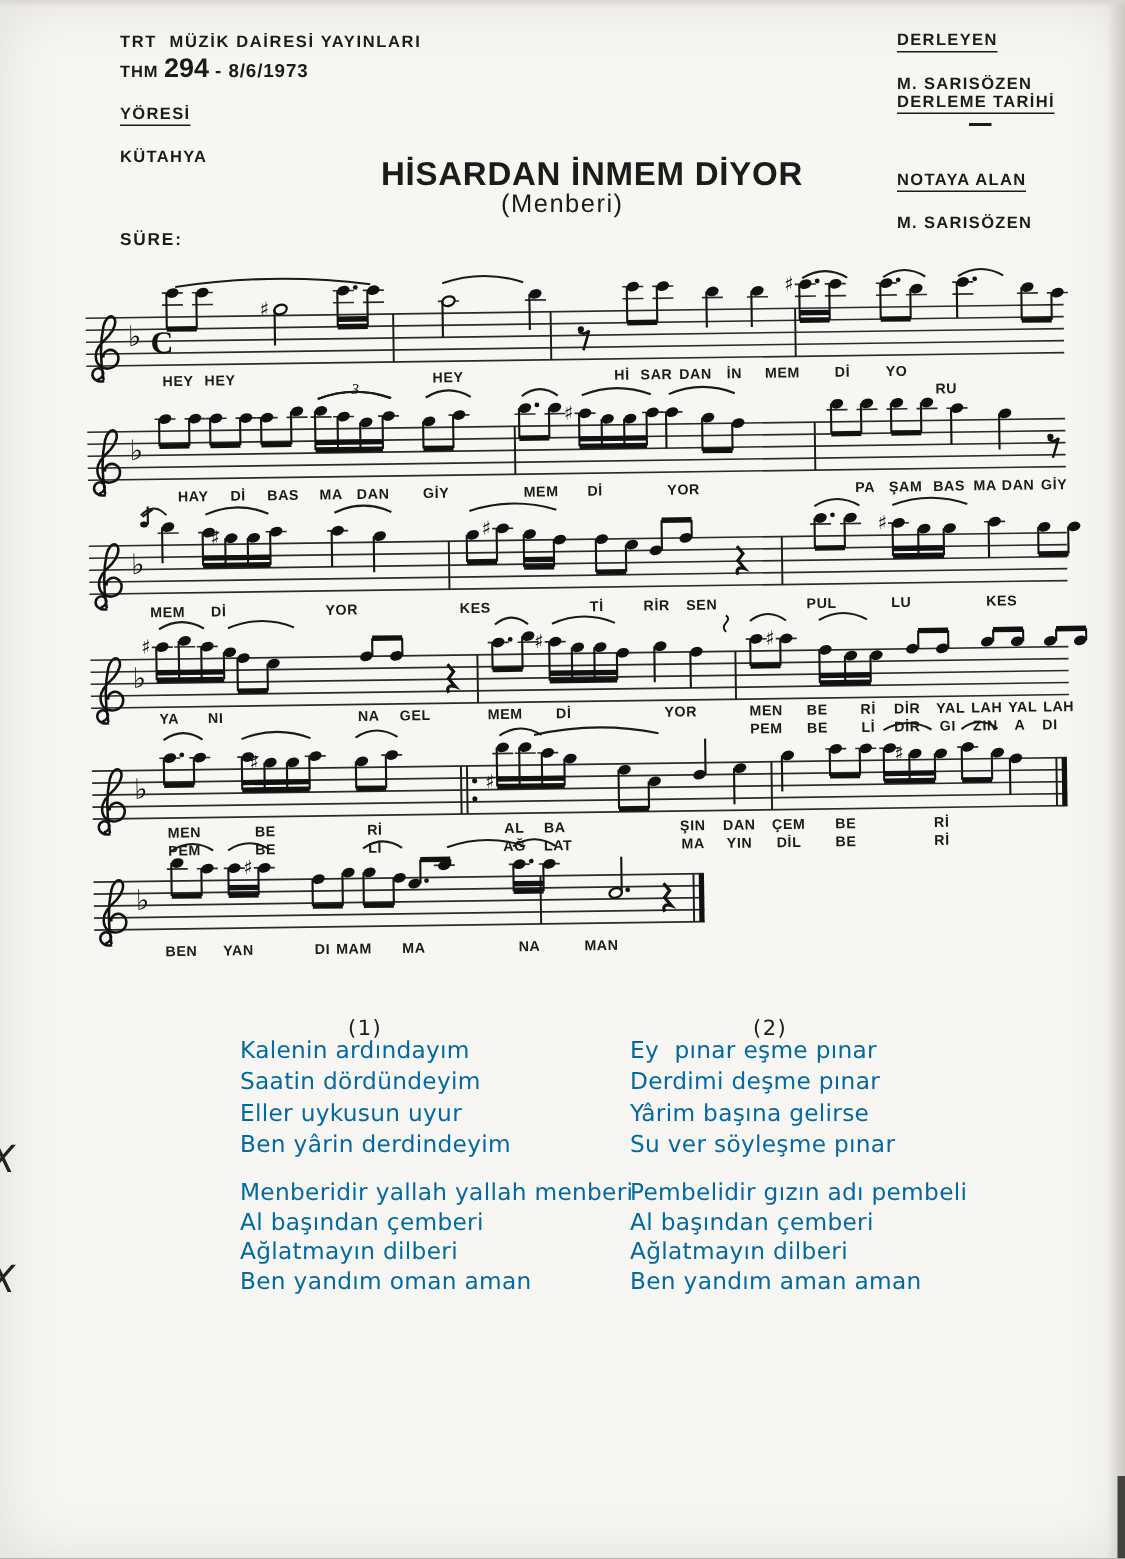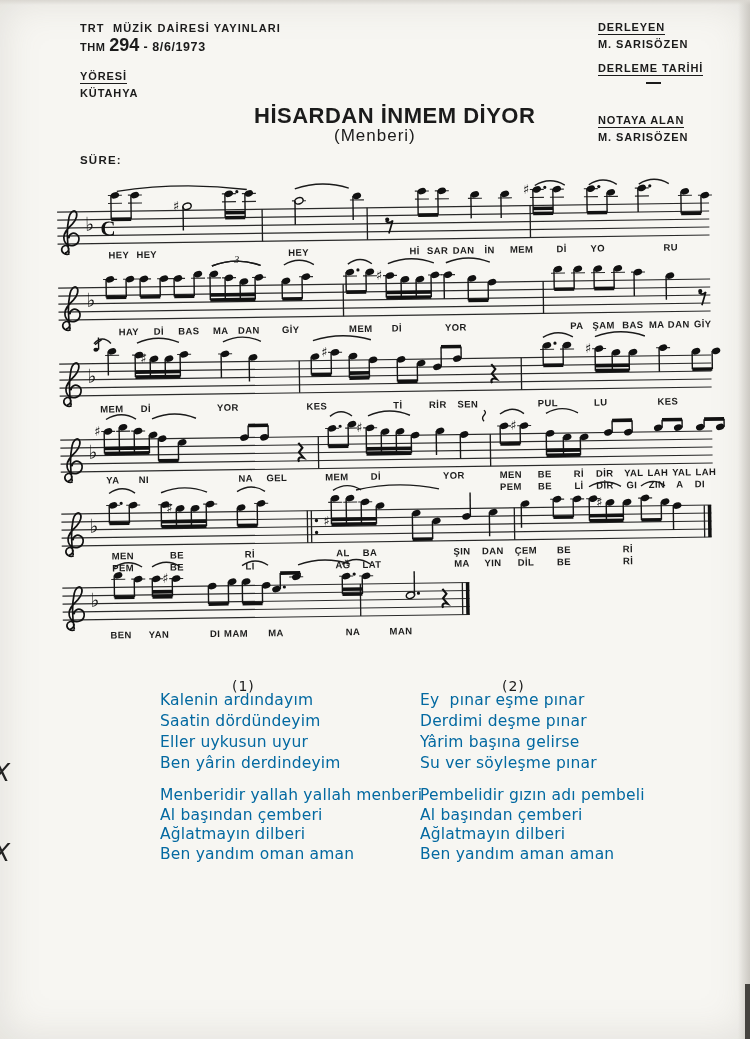--- a/index.html
+++ b/index.html
@@ -9,21 +9,21 @@
     font-family:"Liberation Sans",sans-serif;color:#1b1b1b;
     box-shadow:inset 0 0 40px rgba(120,115,105,.18);
   }
   .abs{position:absolute;}
   
   .pub{font-size:11px;font-weight:bold;letter-spacing:1.1px;white-space:pre;}
   .cat{font-size:11px;font-weight:bold;letter-spacing:.6px;white-space:pre;}
   .cat .num{font-size:18px;letter-spacing:0;}
   .cat .rest{font-size:12.5px;}
   .lbl{font-size:11px;font-weight:bold;letter-spacing:.9px;border-bottom:1.6px solid #1b1b1b;padding-bottom:1px;display:inline-block;}
-  .val{font-size:11px;font-weight:bold;letter-spacing:.9px;margin-top:3px;}
+  .val{font-size:11px;font-weight:bold;letter-spacing:.9px;margin-top:15px;}
   .plain{font-size:11.5px;font-weight:bold;letter-spacing:1.2px;}
   .title{font-size:22px;font-weight:bold;letter-spacing:.5px;white-space:nowrap;}
   .subtitle{font-size:17px;letter-spacing:1px;}
   .dash{width:15px;border-top:2.2px solid #1b1b1b;}
   
   #score-tilt{position:absolute;left:0;top:0;width:750px;height:700px;transform:rotate(-0.8deg);transform-origin:70px 420px;}
   svg.staff{position:absolute;left:0;width:750px;height:84px;overflow:visible;}
   .sl{stroke:#2a2a2a;stroke-width:1.1;}
   .bar{stroke:#1d1d1d;stroke-width:1.3;}
   .stem{stroke:#151515;stroke-width:1.4;}
@@ -666,21 +666,21 @@
         <span class="syll" style="left: 121px; top: 250px;">HEY</span>
         <span class="syll" style="left: 149px; top: 250px;">HEY</span>
         <span class="syll" style="left: 301px; top: 250px;">HEY</span>
         <span class="syll" style="left: 417px; top: 250px;">Hİ</span>
         <span class="syll" style="left: 440px; top: 250px;">SAR</span>
         <span class="syll" style="left: 466px; top: 250px;">DAN</span>
         <span class="syll" style="left: 492px; top: 250px;">İN</span>
         <span class="syll" style="left: 524px; top: 250px;">MEM</span>
         <span class="syll" style="left: 564px; top: 250px;">Dİ</span>
         <span class="syll" style="left: 600px; top: 250px;">YO</span>
-        <span class="syll" style="left: 633px; top: 250px; margin-left: 40px;">RU</span>
+        <span class="syll" style="left: 633px; top: 262px;">RU</span>
         <span class="syll" style="left: 130px; top: 327px;">HAY</span>
         <span class="syll" style="left: 160px; top: 327px;">Dİ</span>
         <span class="syll" style="left: 190px; top: 327px;">BAS</span>
         <span class="syll" style="left: 222px; top: 327px;">MA</span>
         <span class="syll" style="left: 250px; top: 327px;">DAN</span>
         <span class="syll" style="left: 292px; top: 327px;">GİY</span>
         <span class="syll" style="left: 362px; top: 327px;">MEM</span>
         <span class="syll" style="left: 398px; top: 327px;">Dİ</span>
         <span class="syll" style="left: 457px; top: 327px;">YOR</span>
         <span class="syll" style="left: 578px; top: 327px;">PA</span>

